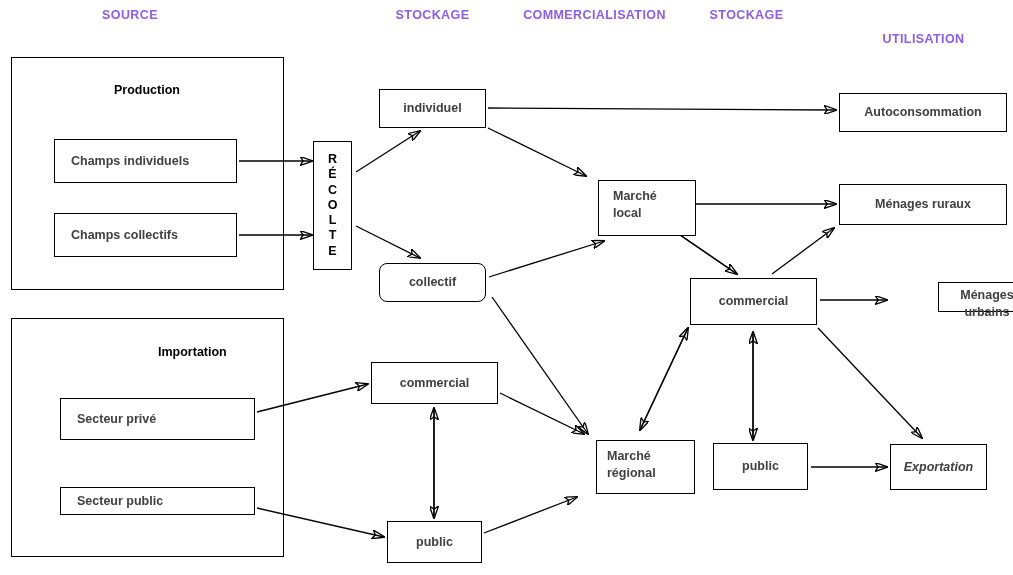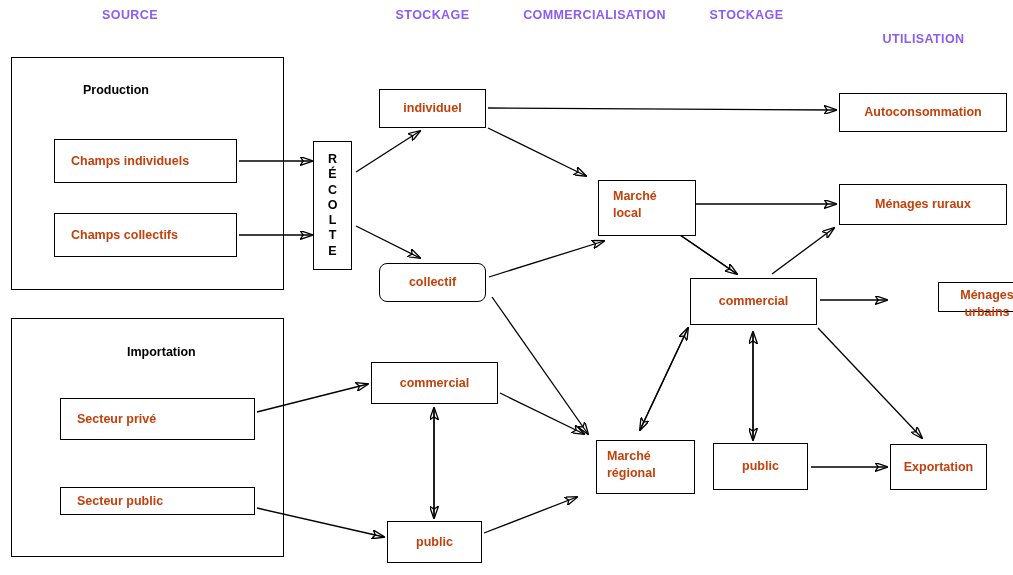--- a/index.html
+++ b/index.html
@@ -28,32 +28,33 @@
     position: absolute;
     border: 1.5px solid #000000;
     background: transparent;
   }
   .group-title {
     position: absolute;
     font-size: 12.5px;
     font-weight: bold;
     color: #000000;
     white-space: nowrap;
+    margin-left: 31px;
   }
   .node {
     position: absolute;
     border: 1.5px solid #000000;
     background: #ffffff;
     box-sizing: border-box;
     display: flex;
     align-items: center;
     justify-content: center;
     font-size: 12.5px;
     font-weight: bold;
-    color: #c2410c;
+    color: #404040;
     line-height: 1.35;
     text-align: center;
     padding: 2px 4px;
   }
   .node.left-align {
     justify-content: flex-start;
     padding-left: 16px;
     text-align: left;
   }
   .node.two-line {
@@ -203,15 +204,15 @@
   <div class="node" style="left:713px;top:443px;width:95px;height:47px;">public</div>
 
   <div class="node" style="left:839px;top:93px;width:168px;height:39px;">Autoconsommation</div>
   <div class="node" style="left:839px;top:184px;width:168px;height:41px;">Ménages ruraux</div>
 
   <div class="node two-line centered" style="left:890px;top:282px;width:98px;height:30px;padding-top:4px;">
     <div>Ménages</div>
     <div>urbains</div>
   </div>
 
-  <div class="node" style="left:890px;top:444px;width:97px;height:46px;">Exportation</div>
+  <div class="node" style="left:890px;top:444px;width:97px;height:46px;font-style:italic;">Exportation</div>
 
 </div>
 
 </body></html>

